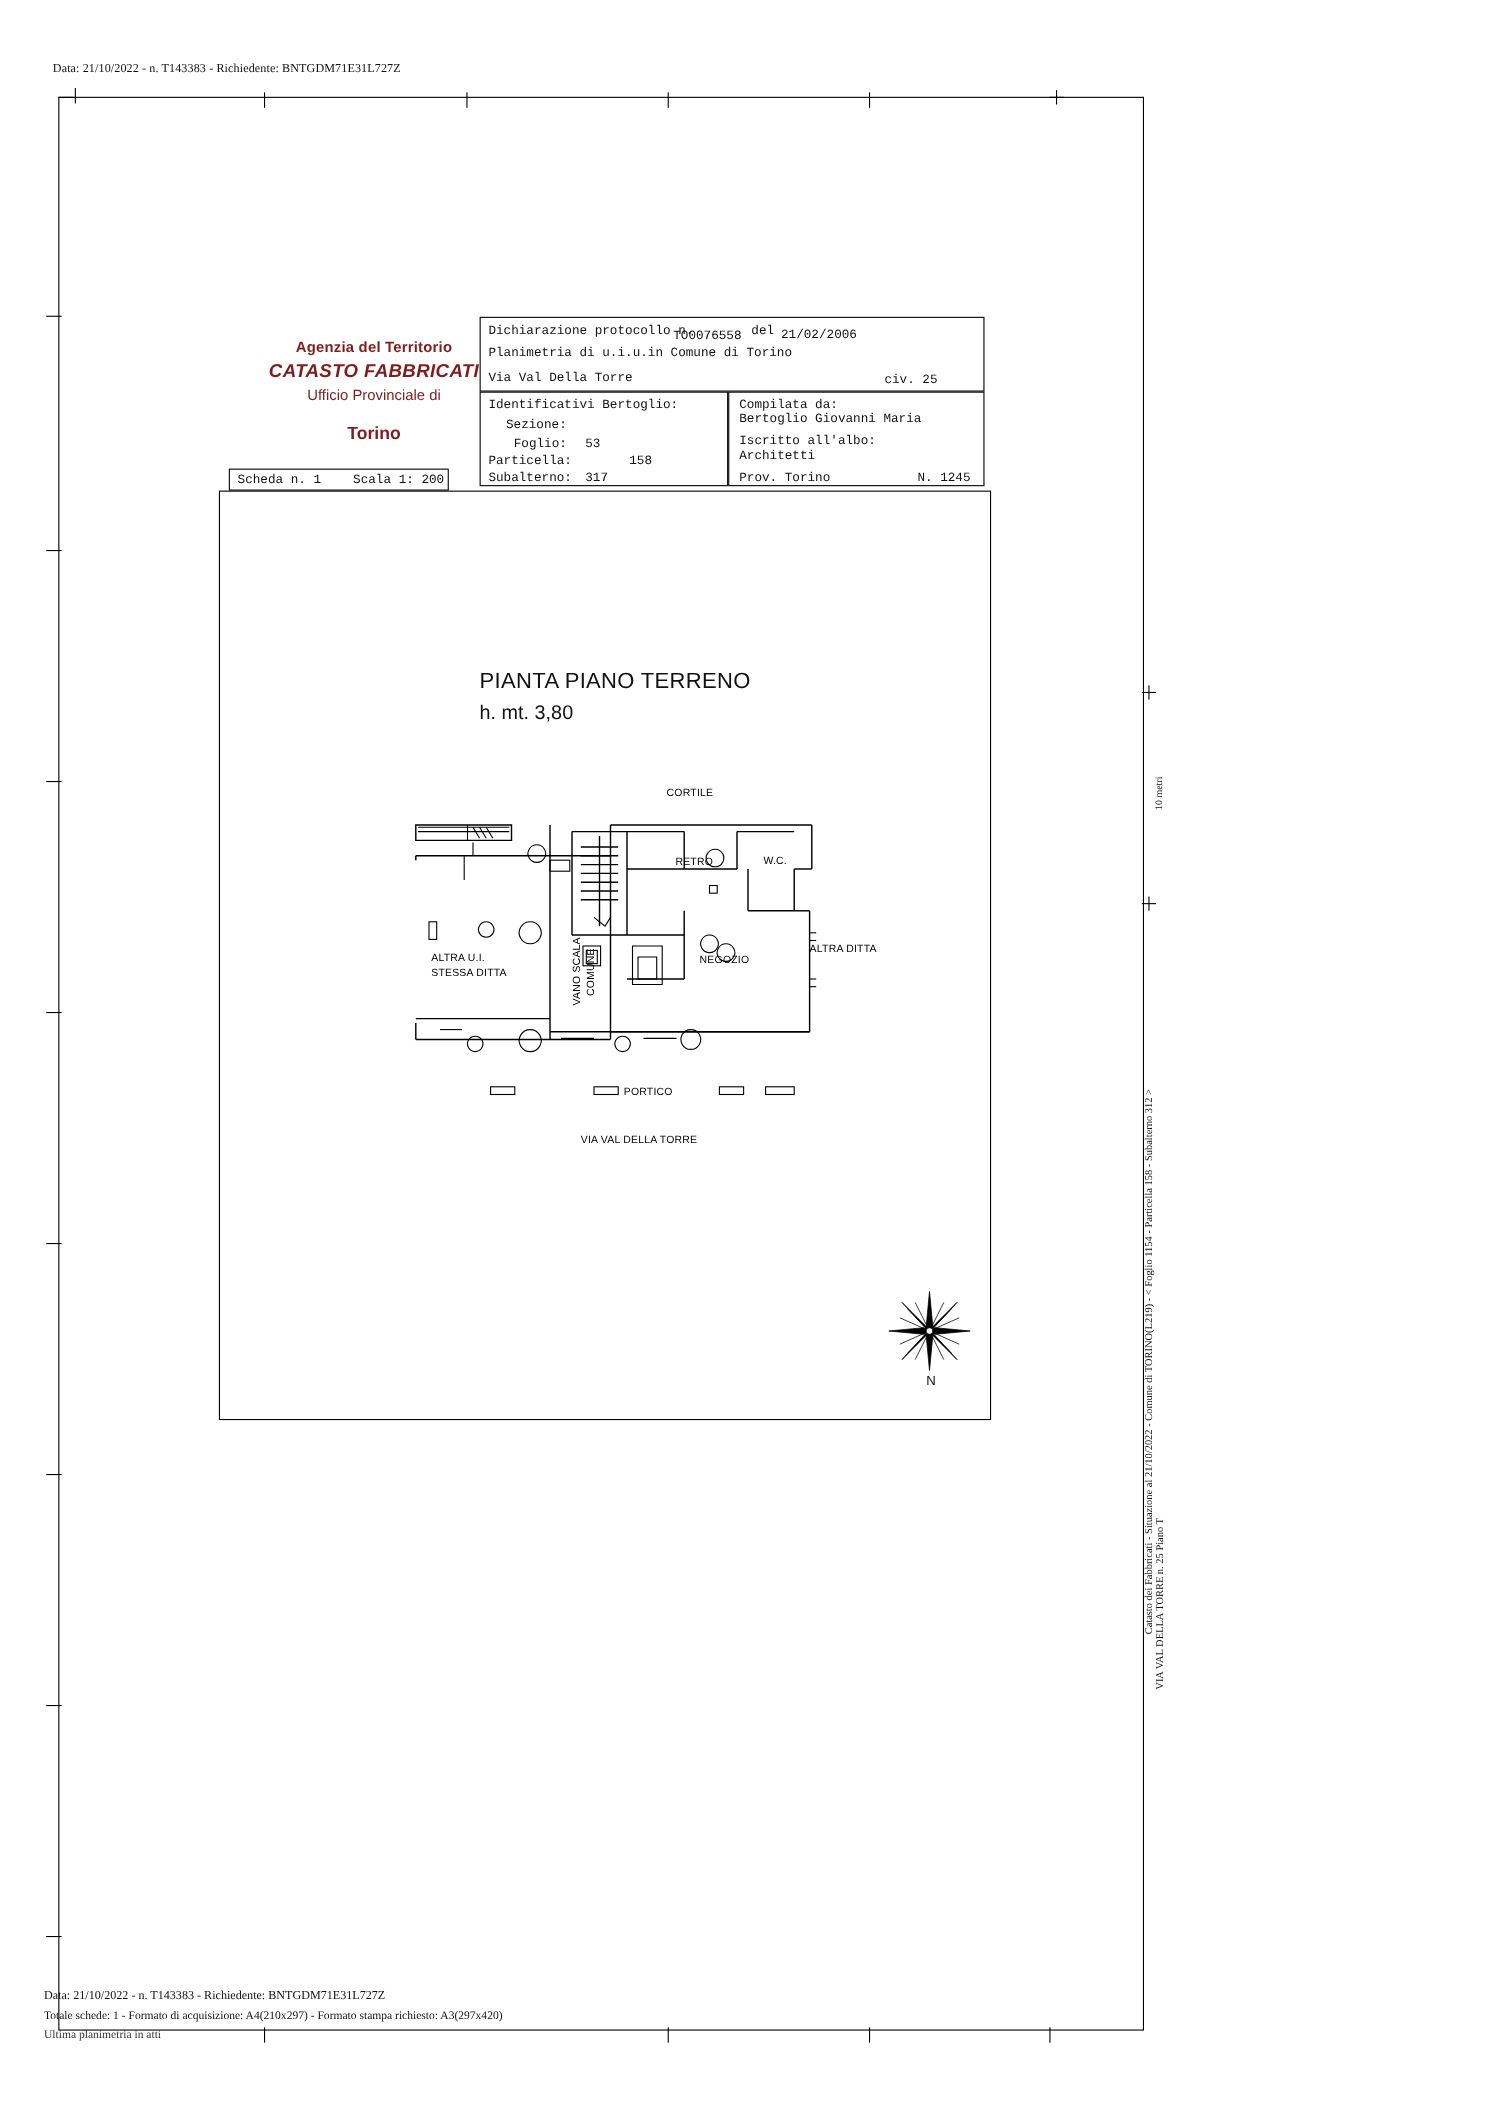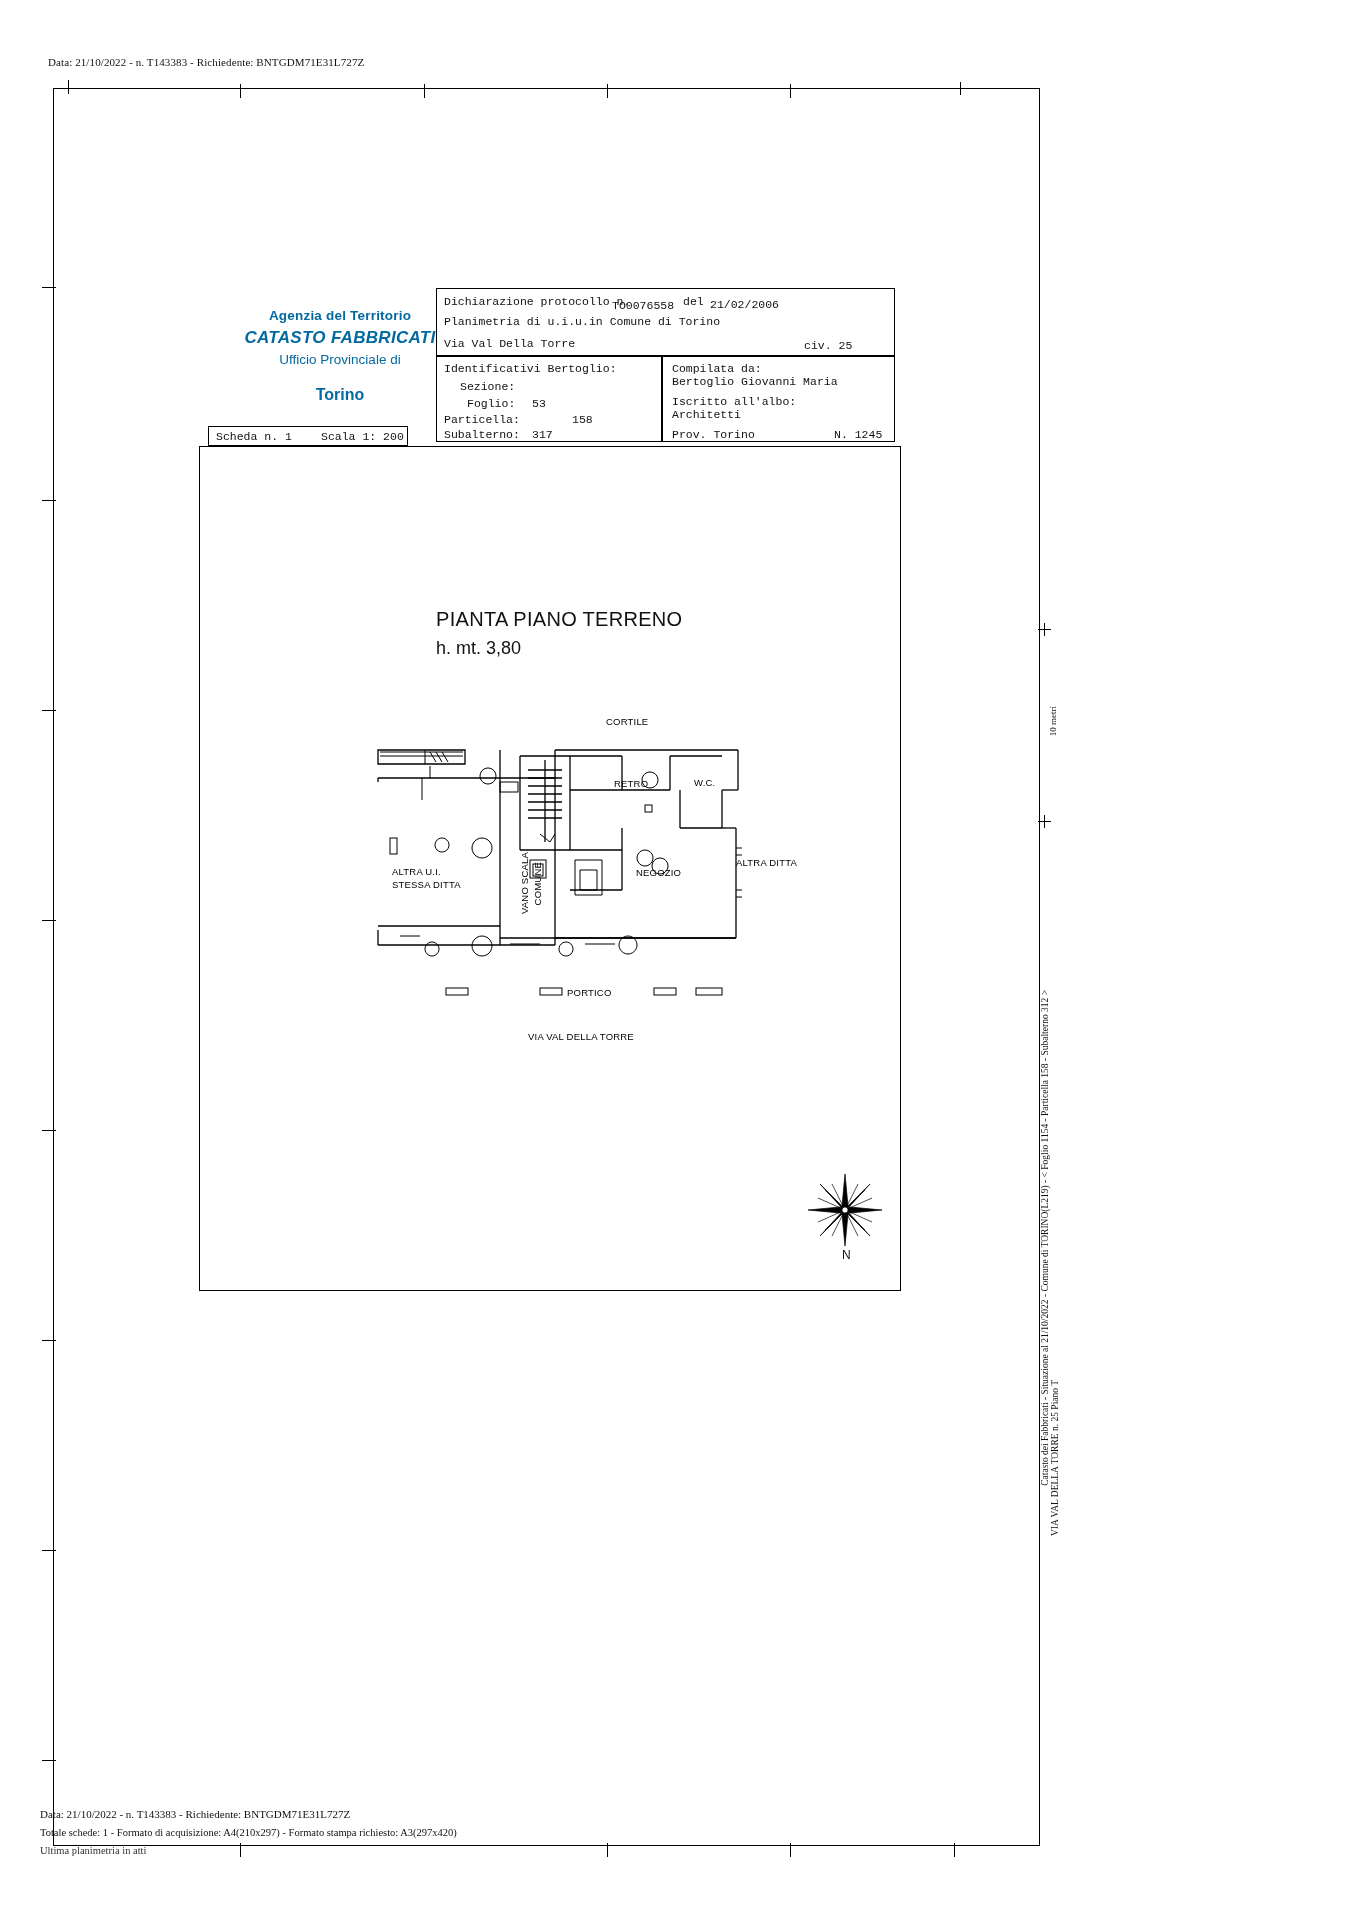--- a/index.html
+++ b/index.html
@@ -27,21 +27,21 @@
   .tick{position:absolute;background:#000;}
   .tick.h{width:14px;height:1px;}
   .tick.v{width:1px;height:14px;}
   .cross{position:absolute;width:13px;height:13px;}
   .cross:before,.cross:after{content:"";position:absolute;background:#000;}
   .cross:before{left:0;top:6px;width:13px;height:1px;}
   .cross:after{left:6px;top:0;width:1px;height:13px;}
 
   
   .agency{position:absolute;left:240px;top:308px;width:200px;text-align:center;
-    font-family:"Liberation Sans", sans-serif;color:#0369a1;}
+    font-family:"Liberation Sans", sans-serif;color:#7f1d1d;}
   .agency .l1{font-size:13.5px;font-weight:bold;letter-spacing:.2px;}
   .agency .l2{font-size:17px;font-weight:bold;letter-spacing:.3px;margin-top:5px;font-style:italic;}
   .agency .l3{font-size:13.5px;margin-top:4px;}
   .agency .l4{font-size:16px;font-weight:bold;margin-top:19px;}
 
   
   .box{position:absolute;border:1px solid #000;box-sizing:border-box;
        font-family:"Liberation Mono", monospace;font-size:11.5px;}
   #decl{left:436px;top:288px;width:459px;height:68px;padding-left:36px;}
   #ident{left:436px;top:356px;width:226px;height:86px;}

